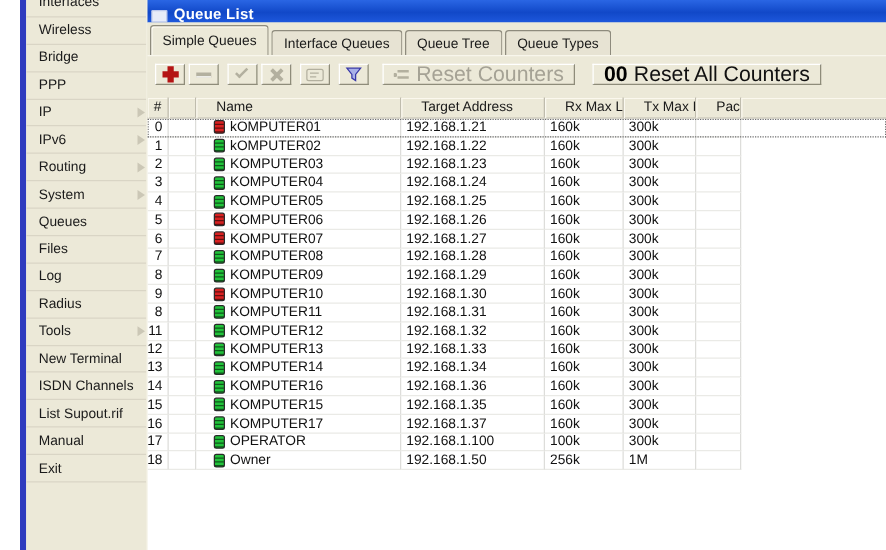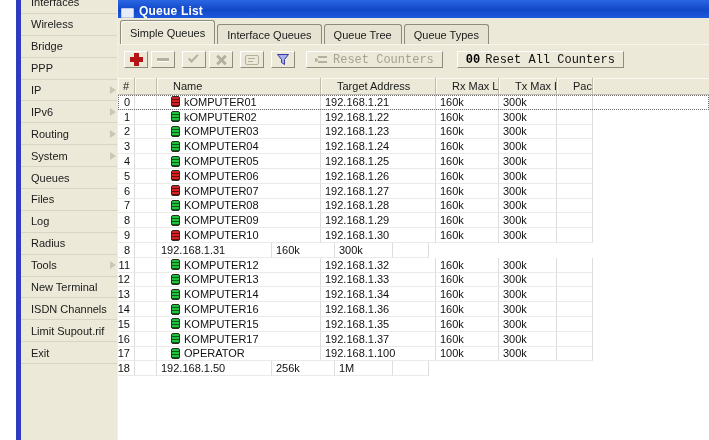--- a/index.html
+++ b/index.html
@@ -36,21 +36,21 @@
   .tab { background:#E7E3D3; border:1px solid #8E8B7D; border-bottom:none; height:20px;
          padding:0 9px; display:flex; align-items:center; margin-right:2px;
          border-radius:3px 3px 0 0; cursor:default; color:#1a1a1a; white-space:nowrap; }
   .tab.active { background:#ECE9D8; height:24px; box-shadow:inset 1px 1px 0 #FDFBF4; }
 
   
   .toolbar { height:34px; flex:0 0 auto; display:flex; align-items:flex-start; padding:6px 0 0 3px;
              background:#ECE9D8; border-top:1px solid #F8F6EC; }
   .tb { height:17px; background:#ECE9D8; border:1px solid; border-color:#FFFFFF #8E8C7A #8E8C7A #FFFFFF;
         display:flex; align-items:center; justify-content:center; padding:0; cursor:default;
-        font-family:Liberation Mono, monospace; font-size:12px; color:#111; }
+        font-family:Liberation Sans, sans-serif; font-size:17px; color:#111; }
   .tb.ico { width:24px; }
   .tb.txt { padding:0 8px; white-space:nowrap; }
   .tb.dis { color:#A5A295; }
   .ml3{margin-left:3px;} .ml7{margin-left:7px;} .ml11{margin-left:11px;} .ml14{margin-left:14px;}
   .zz { font-weight:bold; margin-right:5px; color:#000; }
 
   .ic-plus { position:relative; width:13px; height:13px; }
   .ic-plus::before { content:''; position:absolute; left:4px; top:0; width:5px; height:13px; background:#B41414; }
   .ic-plus::after  { content:''; position:absolute; top:4px; left:0; height:5px; width:13px; background:#B41414; }
   .ic-minus { width:12px; height:4px; background:#B3B09F; box-shadow:inset 0 -1px 0 #fff; }
@@ -153,21 +153,25 @@
   </div>
       <div class="mi">
     <span class="mi-label">New Terminal</span>
     <span class="mi-arrow" style="visibility: hidden;"></span>
   </div>
       <div class="mi">
     <span class="mi-label">ISDN Channels</span>
     <span class="mi-arrow" style="visibility: hidden;"></span>
   </div>
       <div class="mi">
-    <span class="mi-label">Limit Supout.rif</span>
+    <span class="mi-label">List Supout.rif</span>
+    <span class="mi-arrow" style="visibility: hidden;"></span>
+  </div>
+      <div class="mi">
+    <span class="mi-label">Manual</span>
     <span class="mi-arrow" style="visibility: hidden;"></span>
   </div>
       <div class="mi">
     <span class="mi-label">Exit</span>
     <span class="mi-arrow" style="visibility: hidden;"></span>
   </div>
     </div>
   <div class="sb-right-strip"></div>
 </div>
 
@@ -360,20 +364,24 @@
     </div>
     <div class="cell c3">192.168.1.30</div>
     <div class="cell c4">160k</div>
     <div class="cell c5">300k</div>
     <div class="cell c6"></div>
     <div class="cell c7 filler"></div>
   </div>
       <div class="row">
     <div class="cell c0 num">8</div>
     <div class="cell c1"></div>
+    <div class="cell c2 namecell">
+      <span class="q-icon" style="background: rgb(33, 194, 58);"></span>
+      <span class="nm">KOMPUTER11</span>
+    </div>
     <div class="cell c3">192.168.1.31</div>
     <div class="cell c4">160k</div>
     <div class="cell c5">300k</div>
     <div class="cell c6"></div>
     <div class="cell c7 filler"></div>
   </div>
       <div class="row">
     <div class="cell c0 num">11</div>
     <div class="cell c1"></div>
     <div class="cell c2 namecell">
@@ -460,20 +468,24 @@
     </div>
     <div class="cell c3">192.168.1.100</div>
     <div class="cell c4">100k</div>
     <div class="cell c5">300k</div>
     <div class="cell c6"></div>
     <div class="cell c7 filler"></div>
   </div>
       <div class="row">
     <div class="cell c0 num">18</div>
     <div class="cell c1"></div>
+    <div class="cell c2 namecell">
+      <span class="q-icon" style="background: rgb(33, 194, 58);"></span>
+      <span class="nm">Owner</span>
+    </div>
     <div class="cell c3">192.168.1.50</div>
     <div class="cell c4">256k</div>
     <div class="cell c5">1M</div>
     <div class="cell c6"></div>
     <div class="cell c7 filler"></div>
   </div>
     </div>
 </div>
 
 </body></html>

